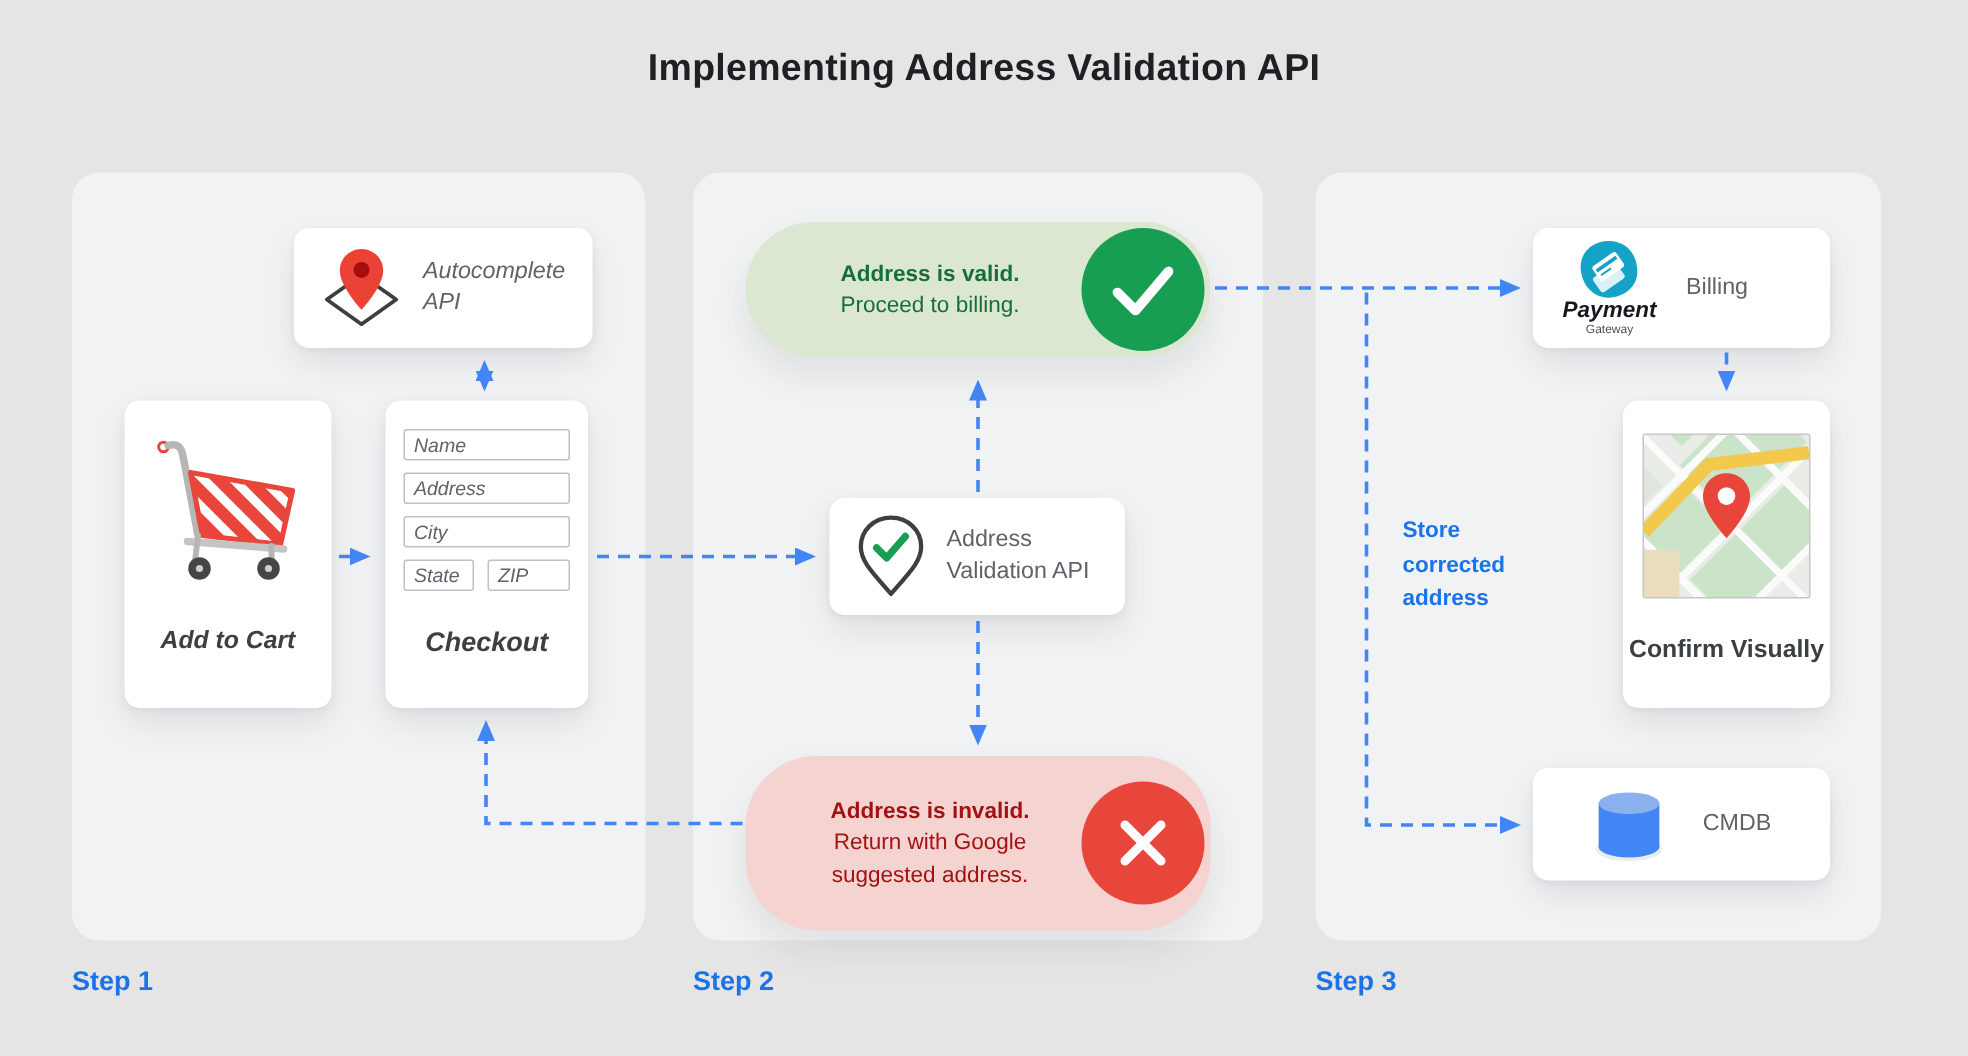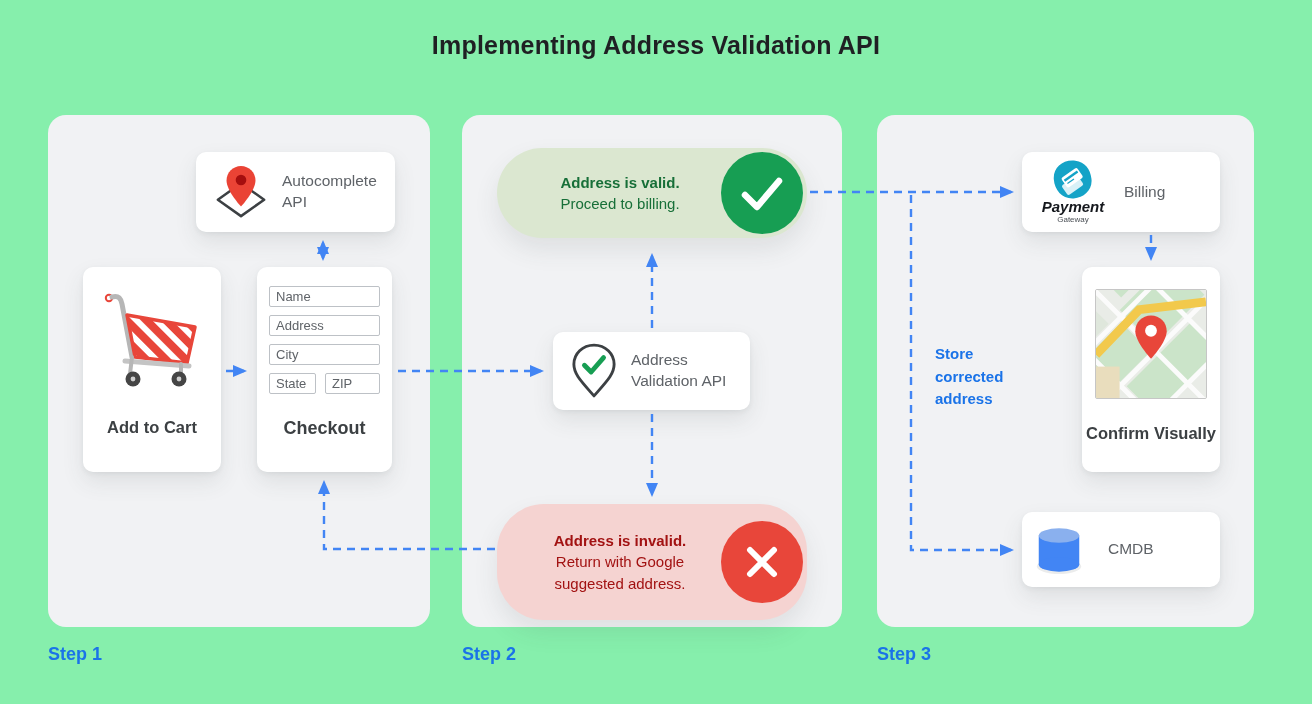--- a/index.html
+++ b/index.html
@@ -1,21 +1,21 @@
 <!DOCTYPE html>
 <html><head>
 <meta charset="utf-8">
 <style>
   html,body{margin:0;padding:0;background:#fff;}
-  .canvas{position:relative;width:1312px;height:704px;background:#86efac;overflow:hidden;
+  .canvas{position:relative;width:1312px;height:704px;background:#e5e5e5;overflow:hidden;
           font-family:"Liberation Sans",sans-serif;color:#3c4043;}
   .title{position:absolute;top:31px;left:0;right:0;text-align:center;
          font-size:25px;font-weight:bold;color:#1f2023;letter-spacing:.2px;}
   .panel{position:absolute;top:115px;height:512px;background:#f1f2f4;border-radius:18px;}
-  #panel1{left:48px;width:382px;}
+  #panel1{left:48px;width:382px;font-style:italic;}
   #panel2{left:462px;width:380px;}
   #panel3{left:877px;width:377px;}
   .step-label{position:absolute;top:644px;font-size:18px;font-weight:bold;color:#1a73e8;}
   .card{position:absolute;background:#fff;border-radius:10px;
         box-shadow:0 10px 22px rgba(60,64,67,.10),0 2px 5px rgba(60,64,67,.07);}
   .api-card{display:flex;align-items:center;gap:14px;padding:0 12px 0 18px;box-sizing:border-box;}
   .api-label{color:#5f6368;font-size:15.5px;line-height:1.35;}
   .figure-card{box-sizing:border-box;}
   .figure-label{position:absolute;left:0;right:0;text-align:center;font-weight:bold;
                 color:#3c4043;font-size:16.5px;line-height:1.3;}
@@ -178,21 +178,21 @@
           </g>
           <rect x="0" y="78" width="24" height="32" fill="#e9ddbd"></rect>
           <polyline points="0,66 44,20 112,12" fill="none" stroke="#f2c94c" stroke-width="9"></polyline>
           <path d="M56 26 C47 26 40 33 40 42 C40 53 56 70 56 70 C56 70 72 53 72 42 C72 33 65 26 56 26 Z" fill="#e8463a"></path>
           <circle cx="56" cy="41.5" r="6" fill="#fff"></circle>
         </svg>
       </span>
       <div class="figure-label" style="bottom:28px;">Confirm Visually</div>
     </div>
 
-    <div class="card api-card" style="left:145px;top:397px;width:198px;height:75px;gap:22px;padding-left:10px;">
+    <div class="card api-card" style="left:145px;top:397px;width:198px;height:75px;gap:22px;padding-left:10px;justify-content:center;">
       <span style="line-height:0;">
         <svg width="54" height="52" viewBox="0 0 56 52">
           <ellipse cx="28" cy="43" rx="23" ry="8" fill="rgba(60,64,67,0.10)"></ellipse>
           <rect x="7" y="11" width="42" height="30" fill="#4285f4"></rect>
           <ellipse cx="28" cy="41" rx="21" ry="7.5" fill="#4285f4"></ellipse>
           <ellipse cx="28" cy="11" rx="21" ry="7.5" fill="#8ab0ee"></ellipse>
         </svg>
       </span>
       <span class="api-label">CMDB</span>
     </div>

